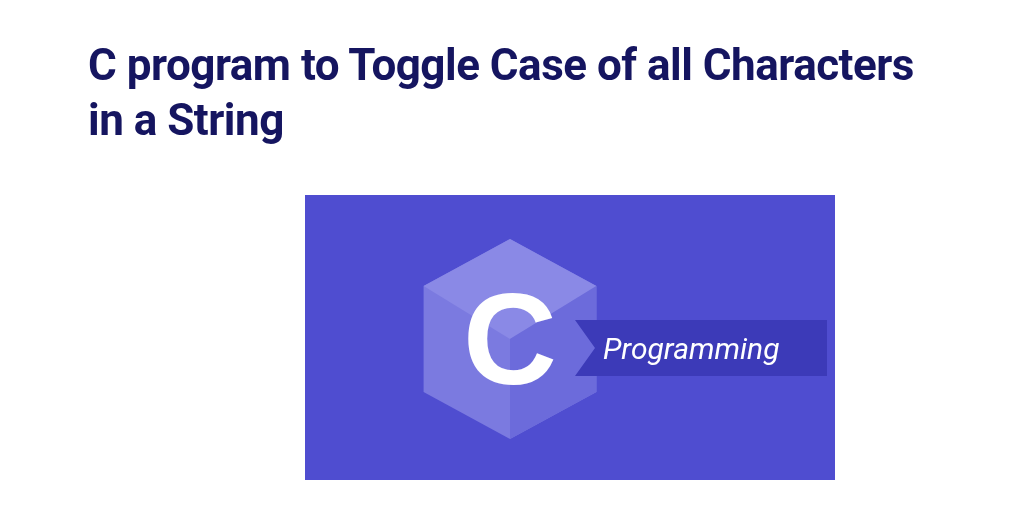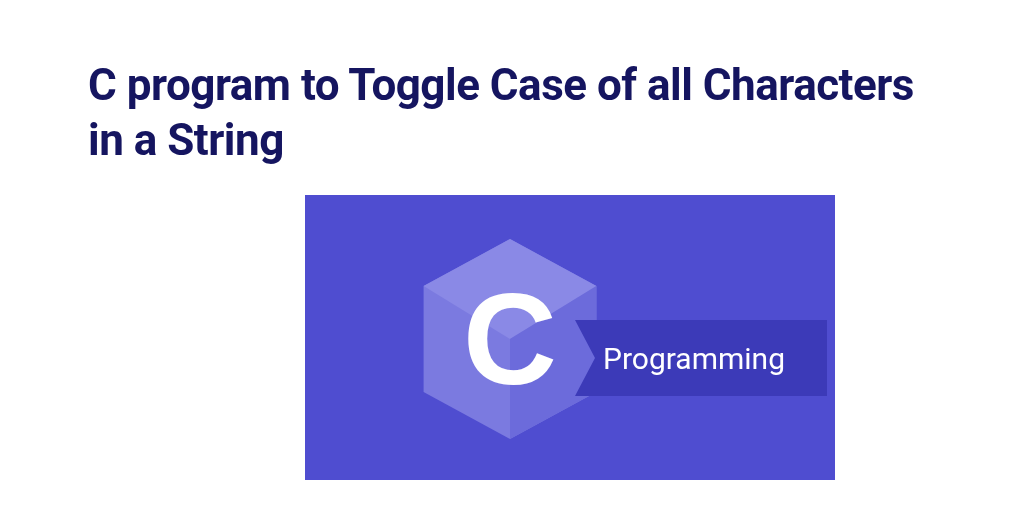--- a/index.html
+++ b/index.html
@@ -17,21 +17,20 @@
     .title {
       position: absolute;
       top: 38px;
       left: 88px;
       right: 88px;
       font-size: 44px;
       font-weight: 700;
       color: #151560;
       line-height: 1.25;
       letter-spacing: -0.5px;
-      margin-top: 20px;
     }
     .logo-container {
       position: absolute;
       top: 195px;
       left: 305px;
       width: 530px;
       height: 285px;
       background: #4f4dd0;
     }
     .hexagon {
@@ -54,21 +53,22 @@
       font-weight: 700;
       color: #ffffff;
       font-family: Arial, sans-serif;
       line-height: 1;
     }
     .banner {
       position: absolute;
       top: 125px;
       left: 270px;
       width: 252px;
-      height: 76px;
+      height: 56px;
+      font-style: italic;
     }
     .banner-shape {
       position: absolute;
       top: 0;
       left: 0;
       width: 100%;
       height: 100%;
     }
     .banner-text {
       position: absolute;

